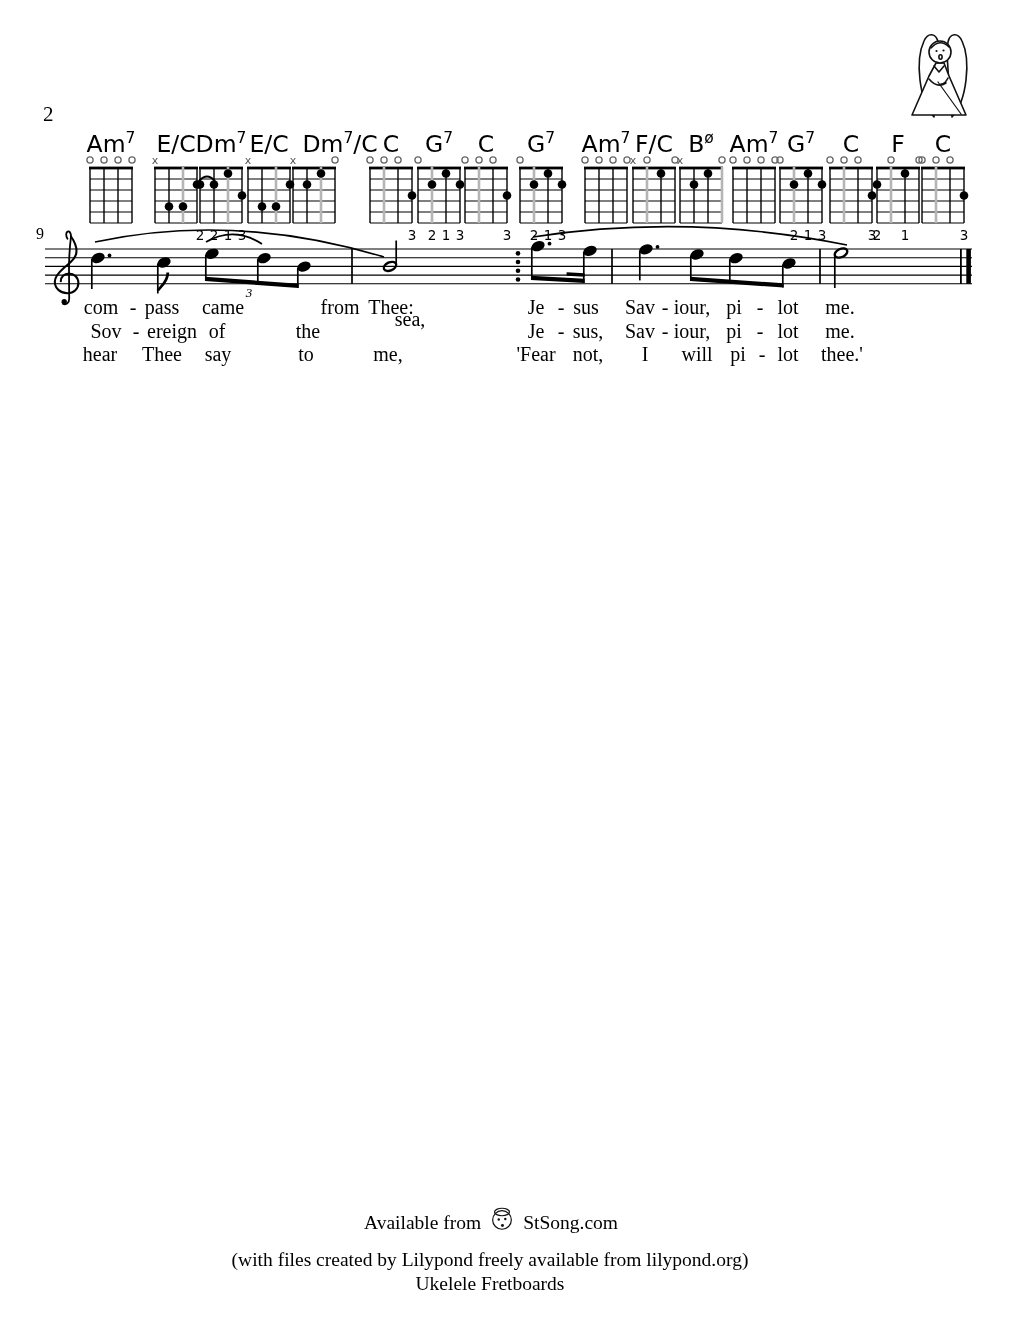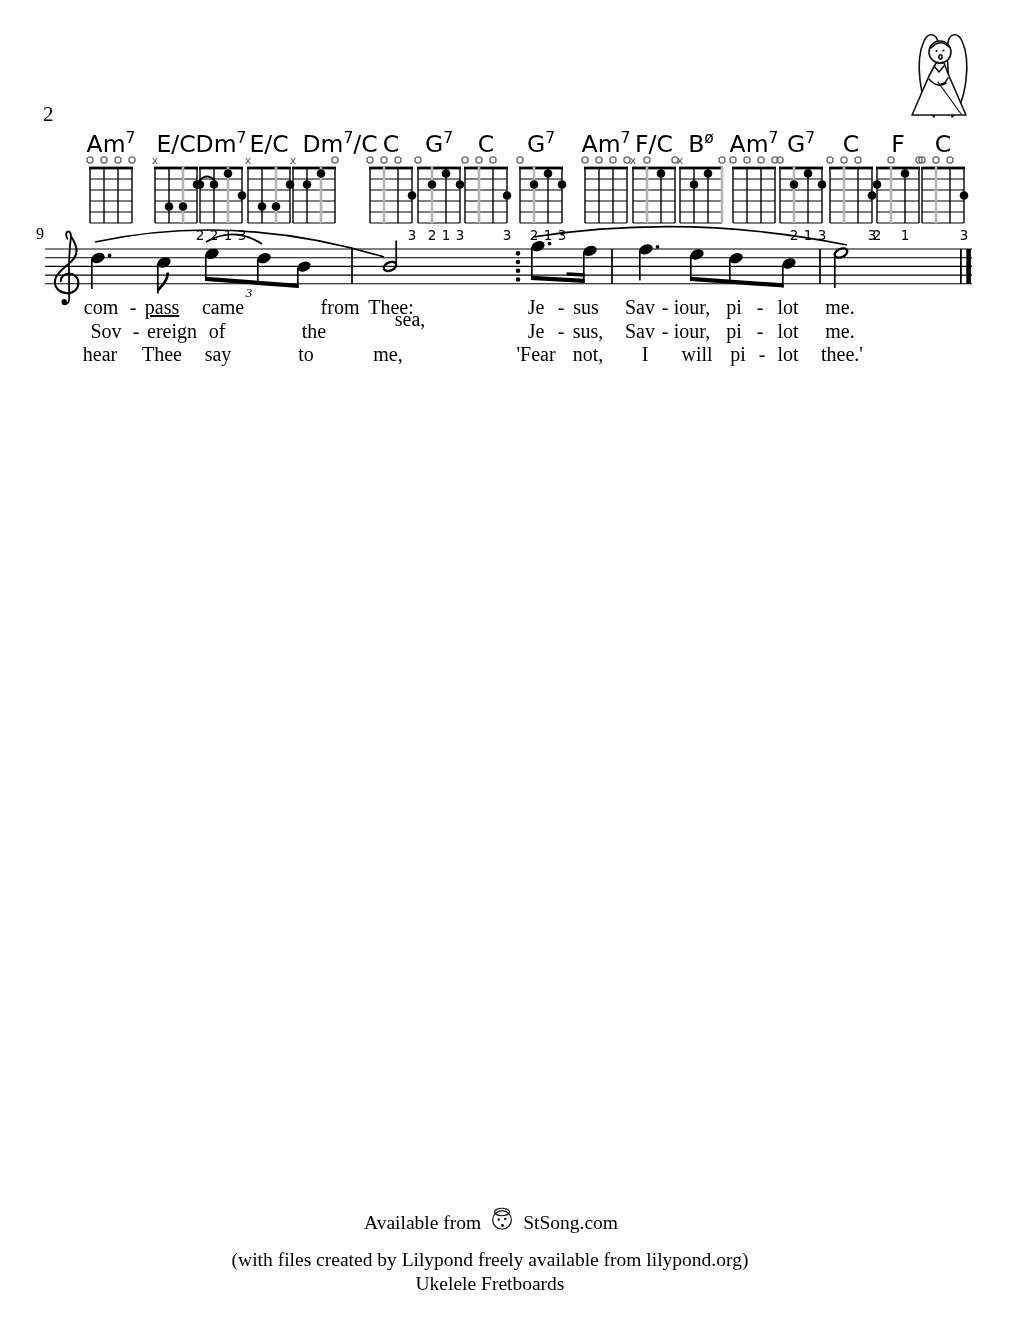--- a/index.html
+++ b/index.html
@@ -435,39 +435,39 @@
         <path d="M 95,242 Q 235,212 384,257" fill="none" stroke="#000" stroke-width="1.7"></path>
         <path d="M 533,237 Q 690,213 847,245" fill="none" stroke="#000" stroke-width="1.7"></path>
         <path d="M 206,242 Q 234,226 262,244" fill="none" stroke="#000" stroke-width="1.7"></path>
         <text x="249" y="297" text-anchor="middle" font-family="&quot;Liberation Serif&quot;,serif" font-style="italic" font-size="13" fill="#000">3</text>
       </g>
     </svg>
 
   <div id="lyrics">
       <span class="lyric-word" style="left: 101px; top: 296px;">com</span>
       <span class="lyric-word" style="left: 133px; top: 296px;">-</span>
-      <span class="lyric-word" style="left: 162px; top: 296px; text-decoration: underline;">pass</span>
+      <span class="lyric-word" style="left: 162px; top: 296px;">pass</span>
       <span class="lyric-word" style="left: 223px; top: 296px;">came</span>
       <span class="lyric-word" style="left: 306px; top: 296px; margin-left: 34px;">from</span>
       <span class="lyric-word" style="left: 391px; top: 296px;">Thee:</span>
       <span class="lyric-word" style="left: 536px; top: 296px;">Je</span>
       <span class="lyric-word" style="left: 561px; top: 296px;">-</span>
       <span class="lyric-word" style="left: 586px; top: 296px;">sus</span>
       <span class="lyric-word" style="left: 640px; top: 296px;">Sav</span>
       <span class="lyric-word" style="left: 665px; top: 296px;">-</span>
       <span class="lyric-word" style="left: 692px; top: 296px;">iour,</span>
       <span class="lyric-word" style="left: 734px; top: 296px;">pi</span>
       <span class="lyric-word" style="left: 760px; top: 296px;">-</span>
       <span class="lyric-word" style="left: 788px; top: 296px;">lot</span>
       <span class="lyric-word" style="left: 840px; top: 296px;">me.</span>
       <span class="lyric-word" style="left: 106px; top: 320px;">Sov</span>
       <span class="lyric-word" style="left: 136px; top: 320px;">-</span>
       <span class="lyric-word" style="left: 172px; top: 320px;">ereign</span>
       <span class="lyric-word" style="left: 217px; top: 320px;">of</span>
-      <span class="lyric-word" style="left: 308px; top: 320px; margin-left: 6px;">the</span>
+      <span class="lyric-word" style="left: 308px; top: 320px;">the</span>
       <span class="lyric-word" style="left: 390px; top: 308px; margin-left: 20px;">sea,</span>
       <span class="lyric-word" style="left: 536px; top: 320px;">Je</span>
       <span class="lyric-word" style="left: 561px; top: 320px;">-</span>
       <span class="lyric-word" style="left: 588px; top: 320px;">sus,</span>
       <span class="lyric-word" style="left: 640px; top: 320px;">Sav</span>
       <span class="lyric-word" style="left: 665px; top: 320px;">-</span>
       <span class="lyric-word" style="left: 692px; top: 320px;">iour,</span>
       <span class="lyric-word" style="left: 734px; top: 320px;">pi</span>
       <span class="lyric-word" style="left: 760px; top: 320px;">-</span>
       <span class="lyric-word" style="left: 788px; top: 320px;">lot</span>

